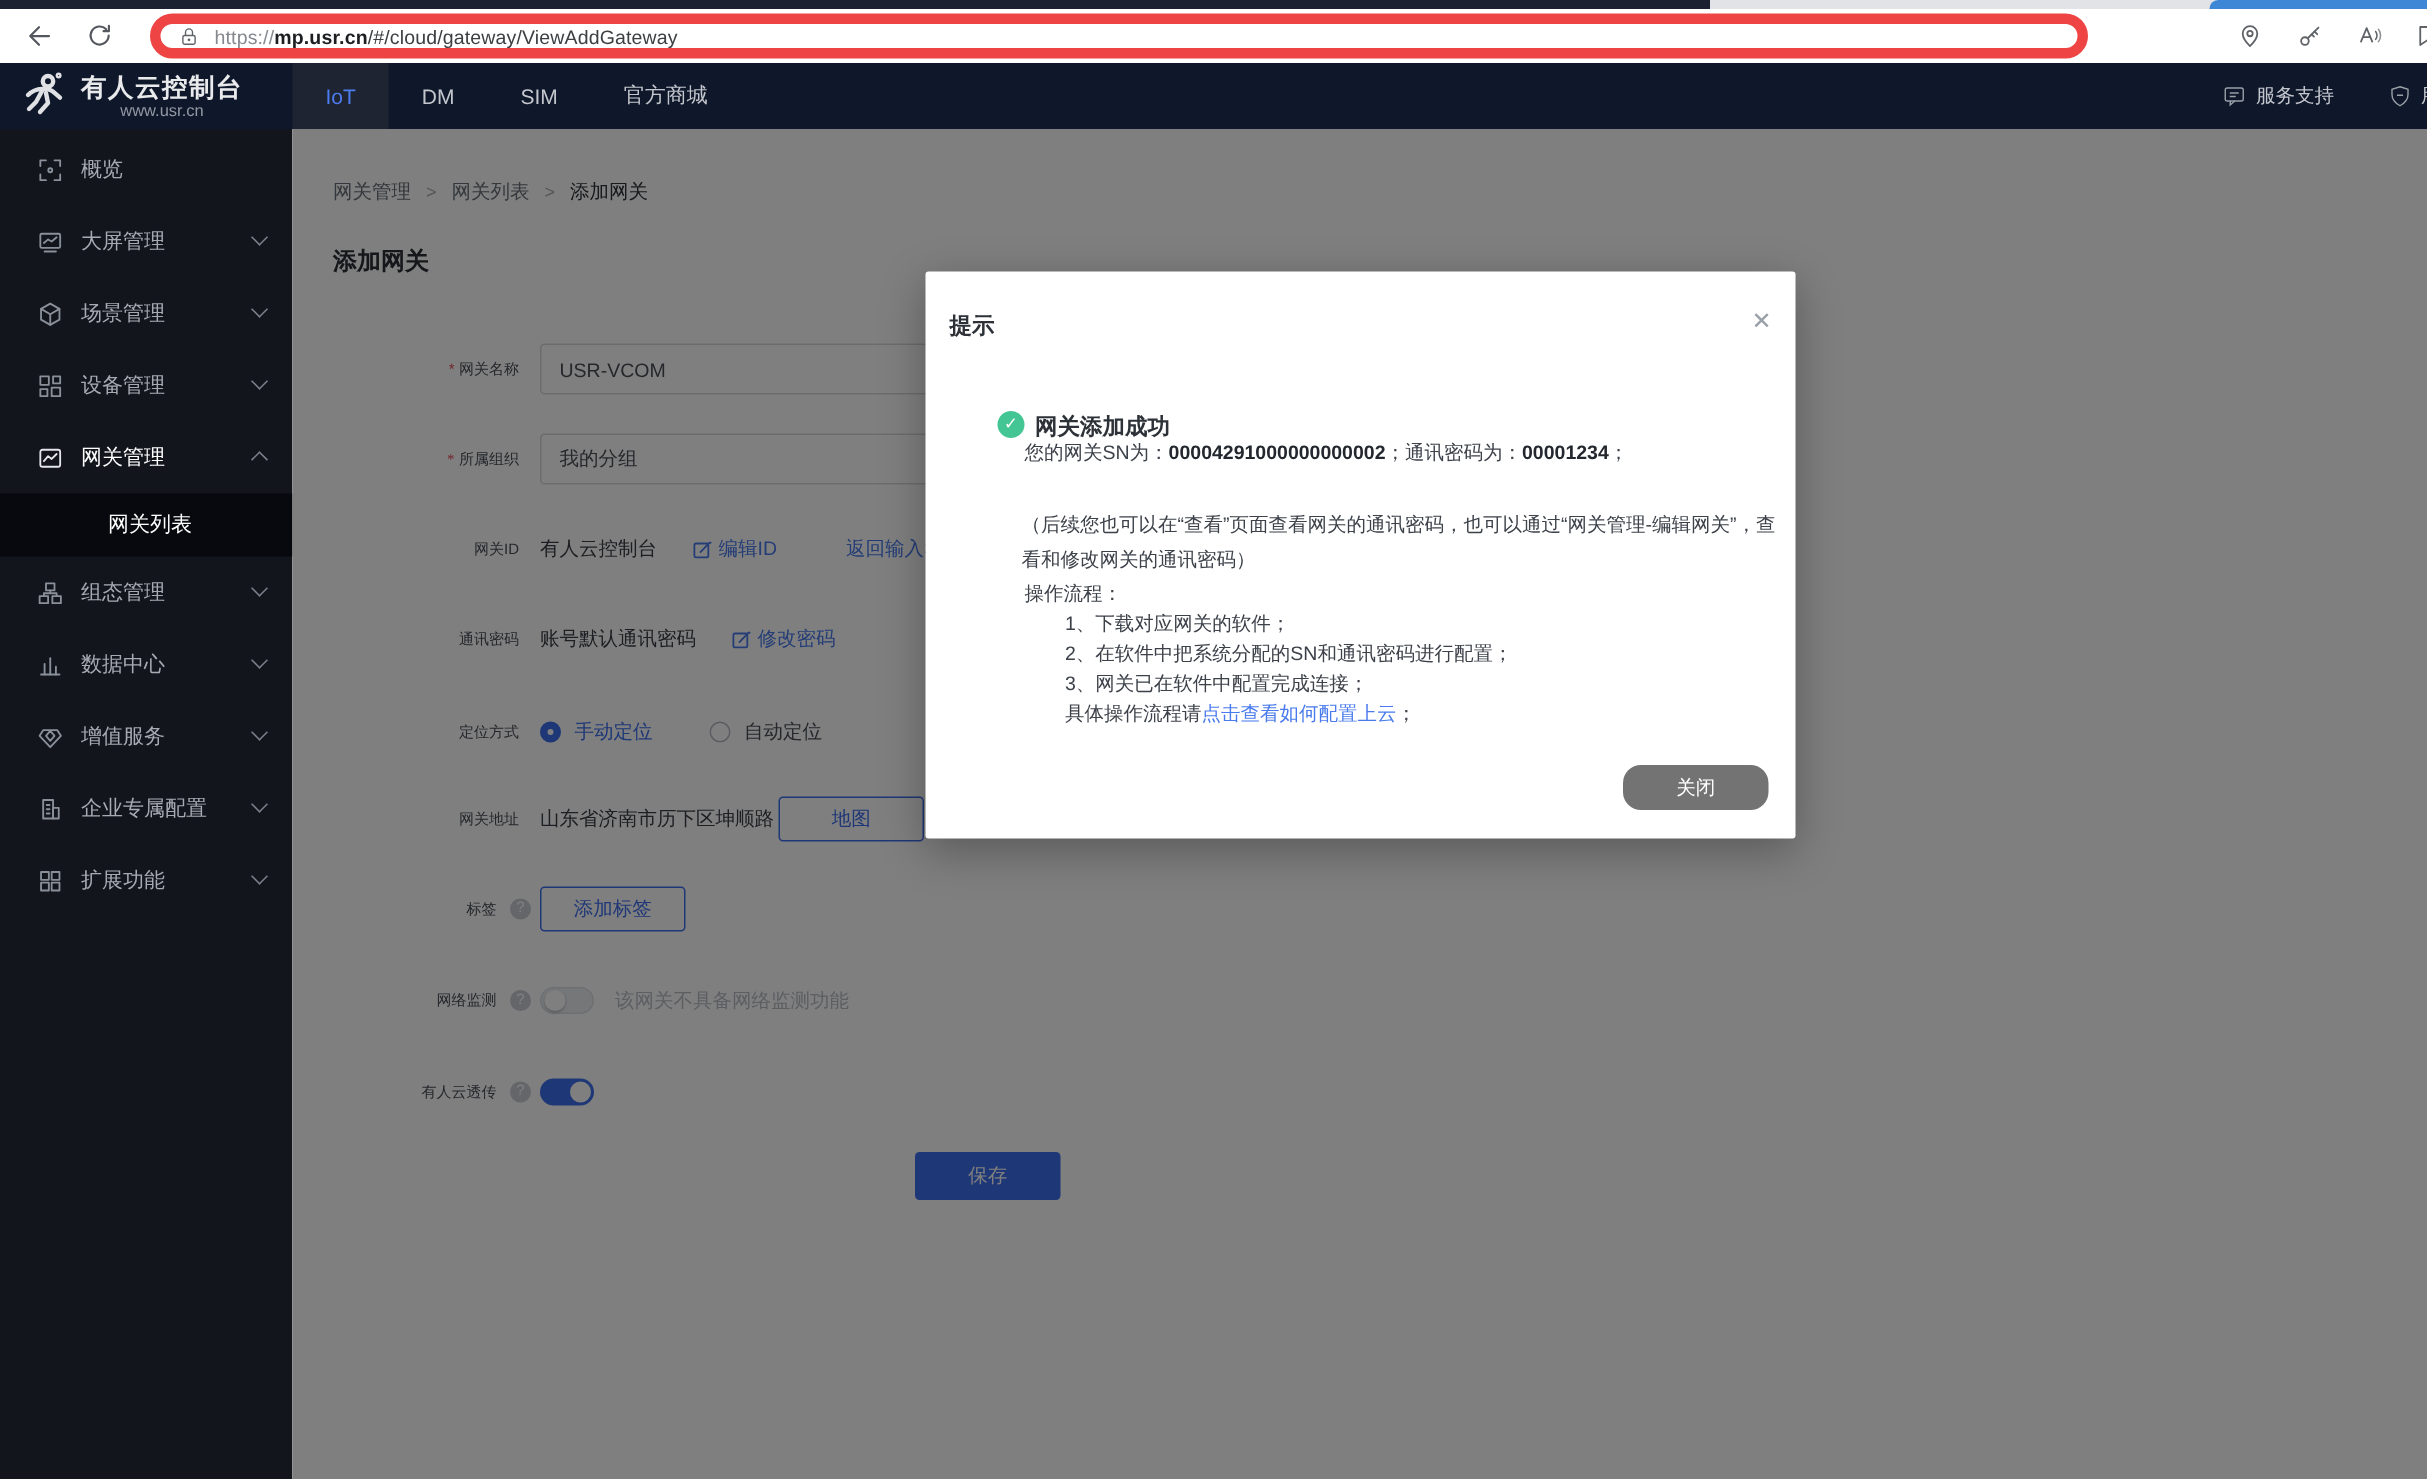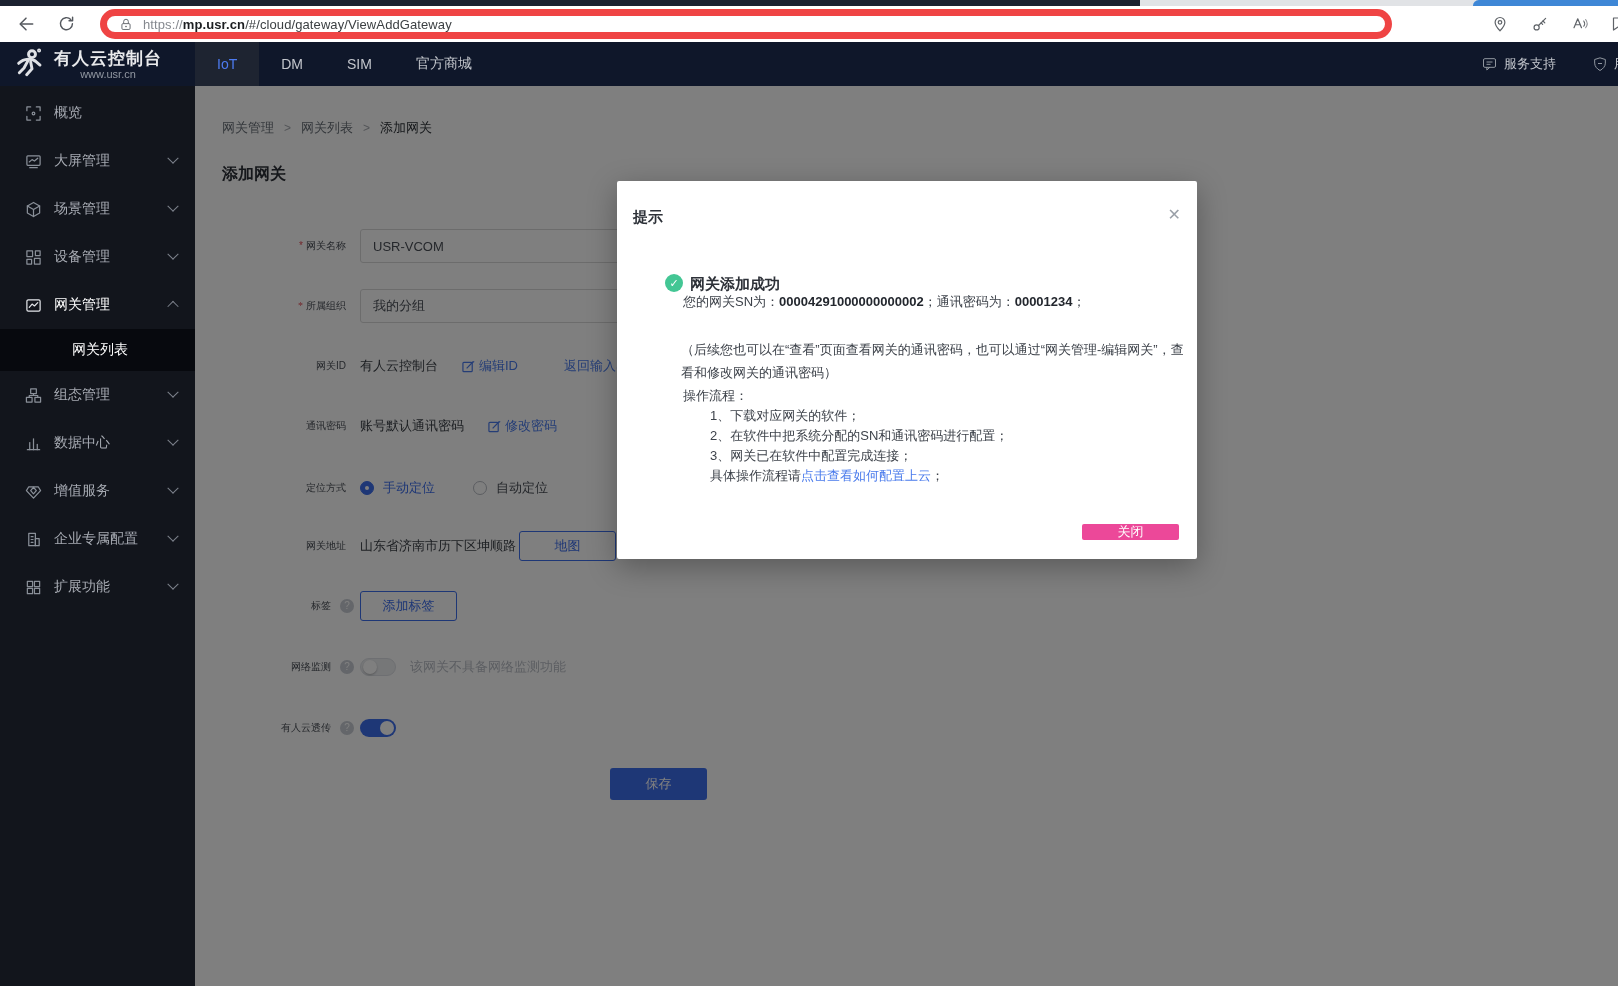--- a/index.html
+++ b/index.html
@@ -91,21 +91,21 @@
   .m-line1 { position:absolute; left:66px; top:112px; }
   .m-line2 { position:absolute; left:66px; top:135px; font-weight:700; color:#23272e; }
   .m-note { position:absolute; left:64px; top:157px; width:508px; line-height:23px; }
   .m-steps-title { position:absolute; left:66px; top:206px; }
   .m-step1 { position:absolute; left:93px; top:226px; }
   .m-step2 { position:absolute; left:93px; top:246px; }
   .m-step3 { position:absolute; left:93px; top:266px; }
   .m-more { position:absolute; left:93px; top:286px; }
   .m-more a { color:#4a7bec; text-decoration:none; cursor:pointer; }
   .b { font-weight:700; color:#23272e; }
-  .m-close-btn { position:absolute; right:18px; bottom:19px; width:97px; height:16px; background:#ec4899; border:none; border-radius:2px; color:#fff; font-size:13px; display:flex; align-items:center; justify-content:center; cursor:pointer; }
+  .m-close-btn { position:absolute; right:18px; bottom:19px; width:97px; height:30px; background:#737373; border:none; border-radius:12px; color:#fff; font-size:13px; display:flex; align-items:center; justify-content:center; cursor:pointer; }
 </style>
 </head>
 <body>
 
 <div id="app">
 
   <div class="top-strip"></div>
   <div class="top-strip-dark"></div>
   <div class="tab-accent"></div>
 

